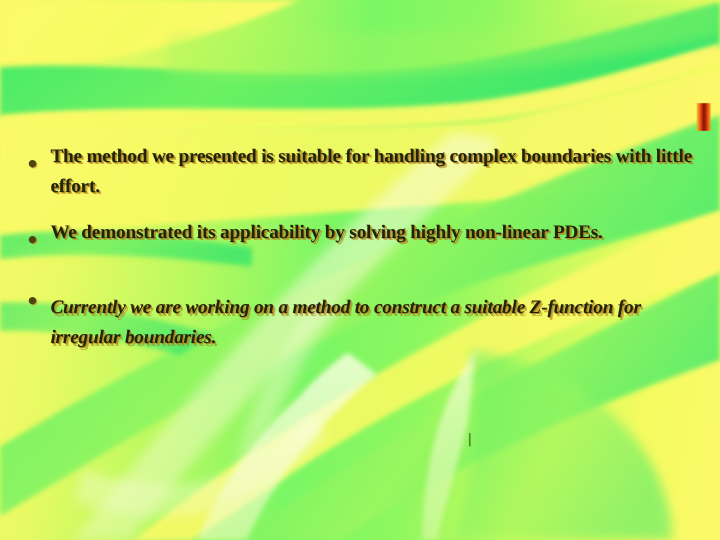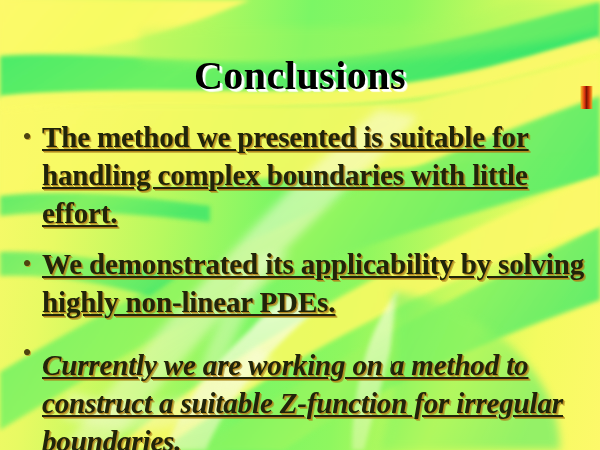--- a/index.html
+++ b/index.html
@@ -74,30 +74,29 @@
     width: 30px;
     font-size: 26px;
     line-height: 38px;
     color: #4e4410;
     text-align: center;
     text-shadow: 1px 1px 0 rgba(190,150,40,0.85);
   }
 
   .bullet-text {
     flex: 1 1 auto;
-    font-size: 29px;
-    line-height: 38px;
+    font-size: 16px;
+    line-height: 25px;
     font-weight: bold;
     color: #20240a;
     letter-spacing: -0.15px;
     
     text-shadow:
        1px 1px 0 #b5891f,
        2px 2px 0 rgba(168,126,26,0.55);
-    text-decoration: underline;
   }
 
   .bullet-text.italic {
     font-style: italic;
     margin-top: 12px;
   }
 
   
   #red-marker {
     position: absolute;
@@ -215,21 +214,20 @@
     <path d="M262,256 C238,286 220,318 208,348 C200,370 196,388 194,402
              L216,398 C220,376 228,350 242,322 C256,294 274,270 292,252 Z" fill="url(#gCream)" opacity="0.45" filter="url(#softer)"></path>
 
     <path d="M380,450 L560,450 C560,410 540,370 504,340
              C468,312 428,296 392,292 C400,330 398,392 380,450 Z" fill="url(#gGreenB)" opacity="0.55" filter="url(#softer)"></path>
 
     <path d="M140,30 C240,22 360,34 470,18 L520,0 L600,0 L600,30
              C480,58 300,72 140,62 Z" fill="#a8f75f" opacity="0.35" filter="url(#softer)"></path>
   </svg>
 
-  <div id="title">Conclusions</div>
 
   <div id="body">
 
     <div class="bullet-row">
       <span class="bullet-marker">•</span>
       <span class="bullet-text">The method we presented is suitable for handling complex boundaries with little effort.</span>
     </div>
 
     <div class="bullet-row">
       <span class="bullet-marker">•</span>

